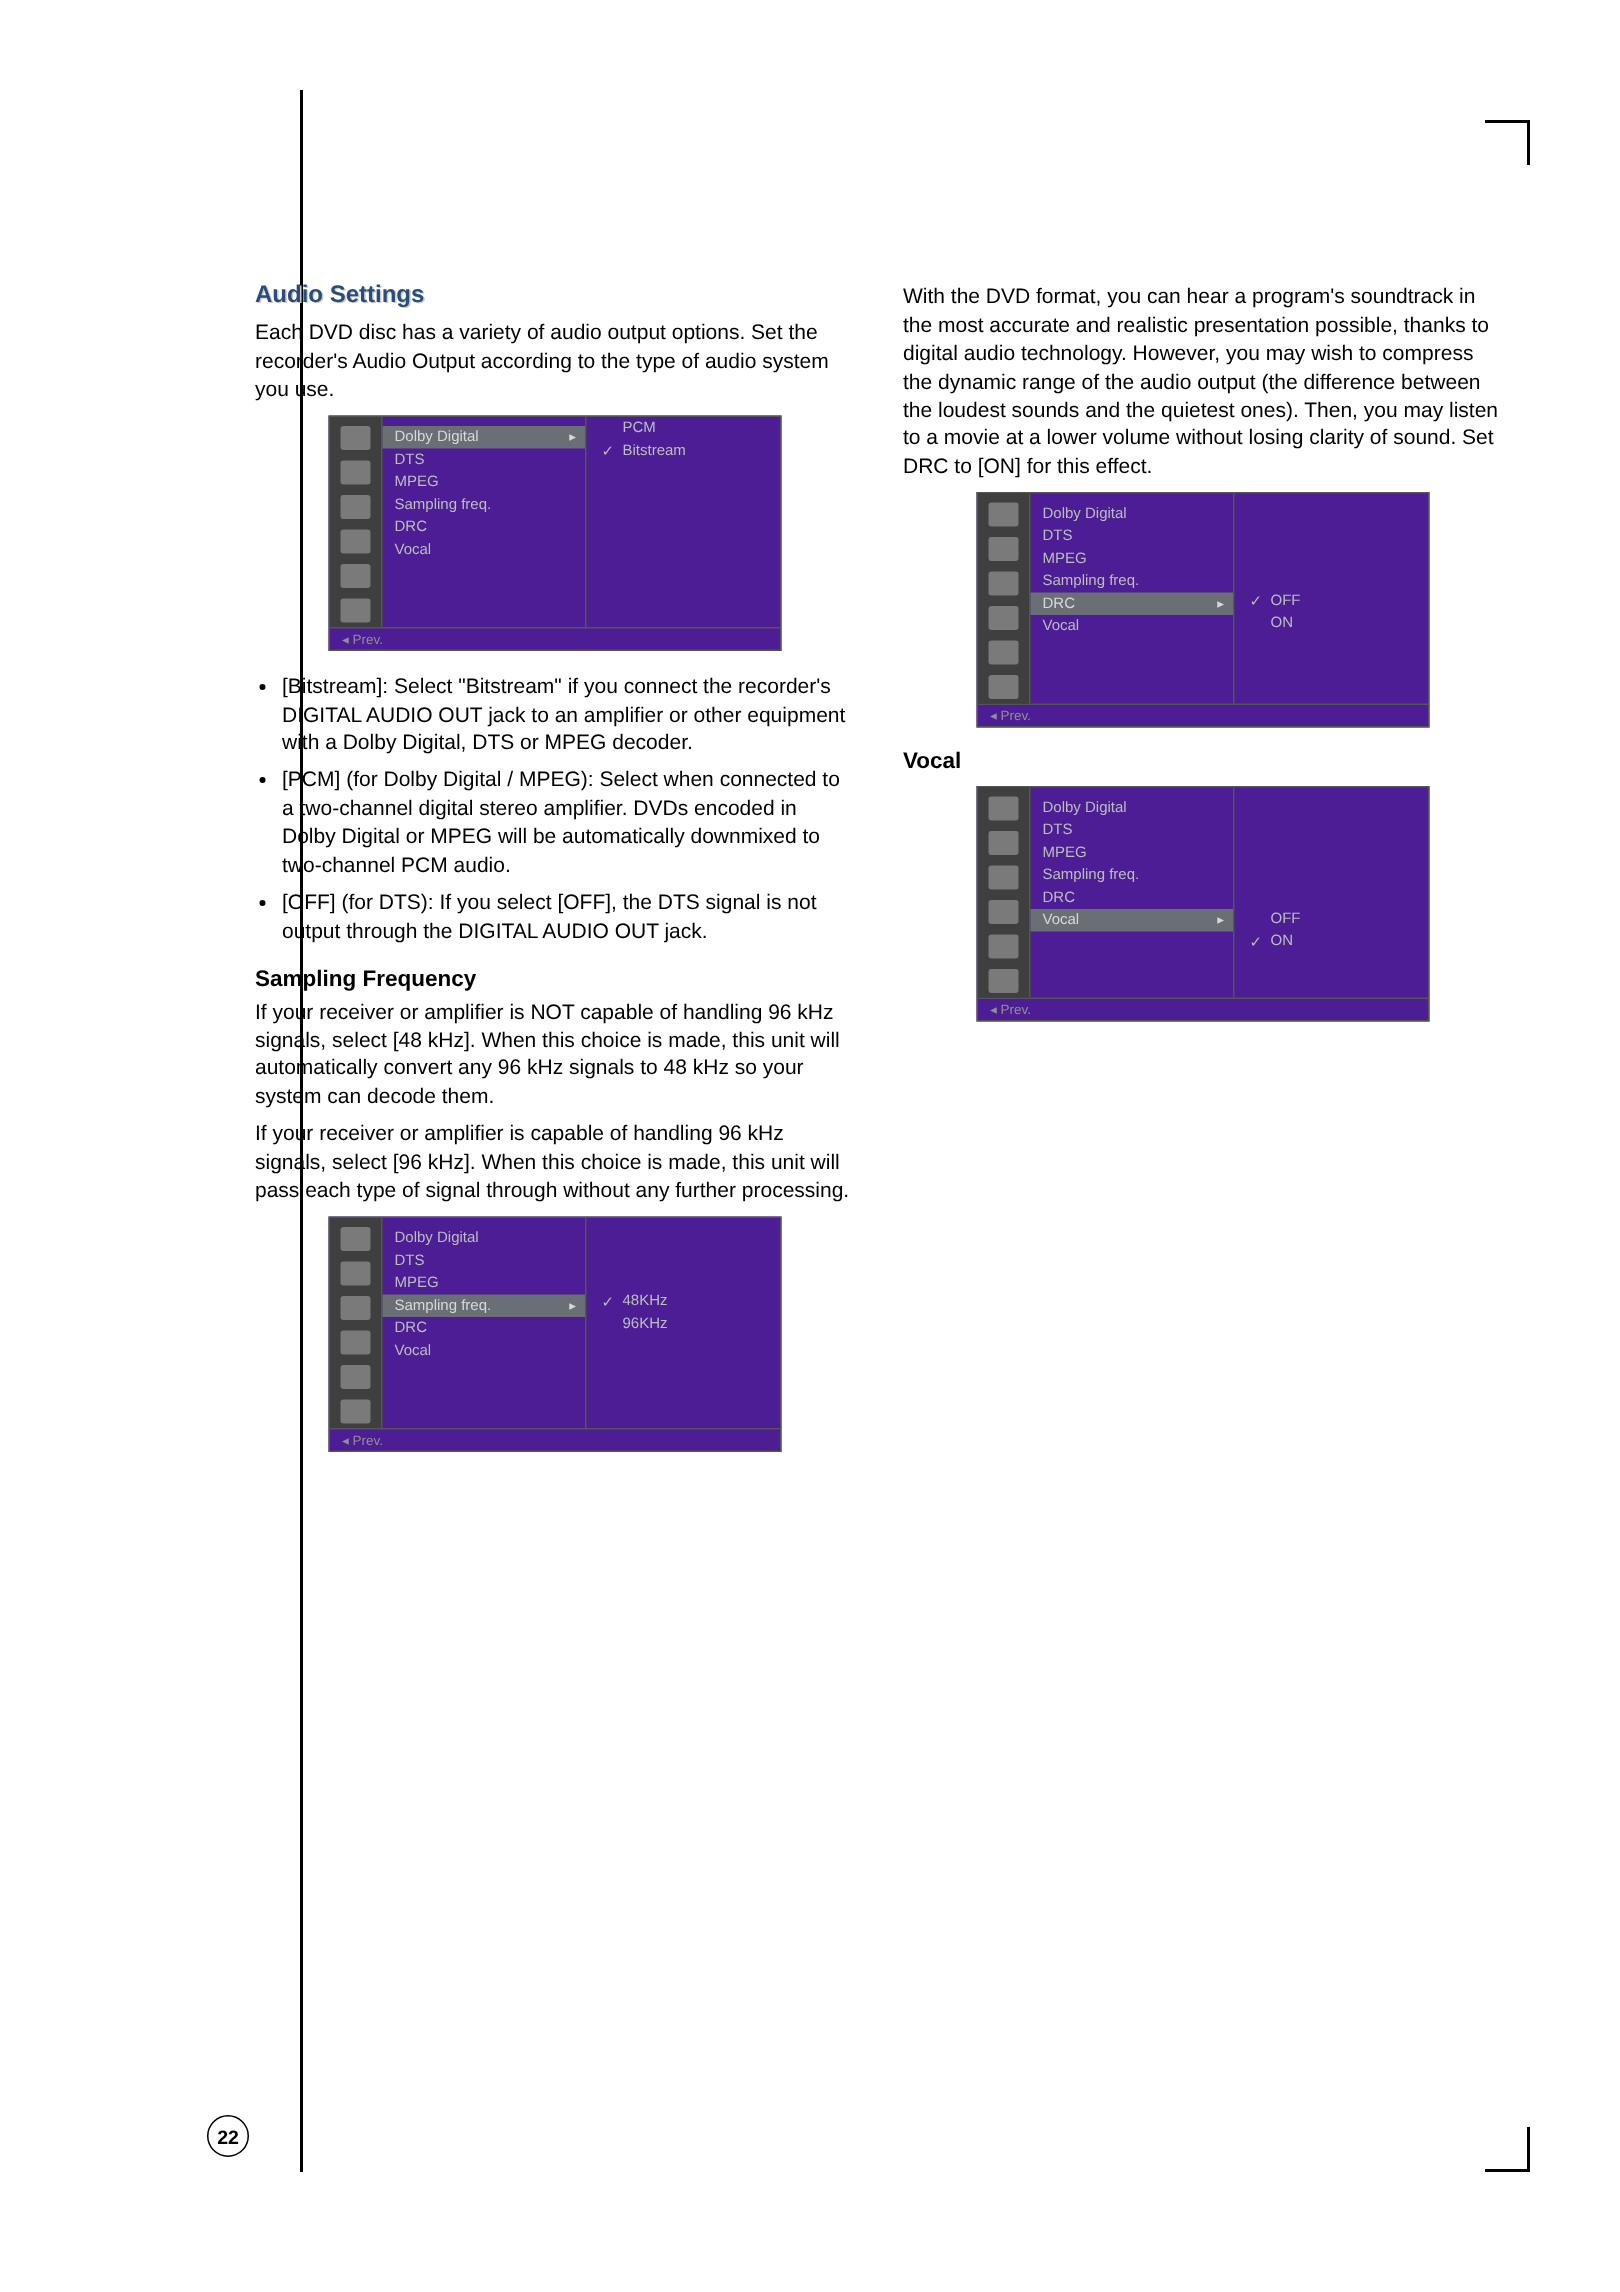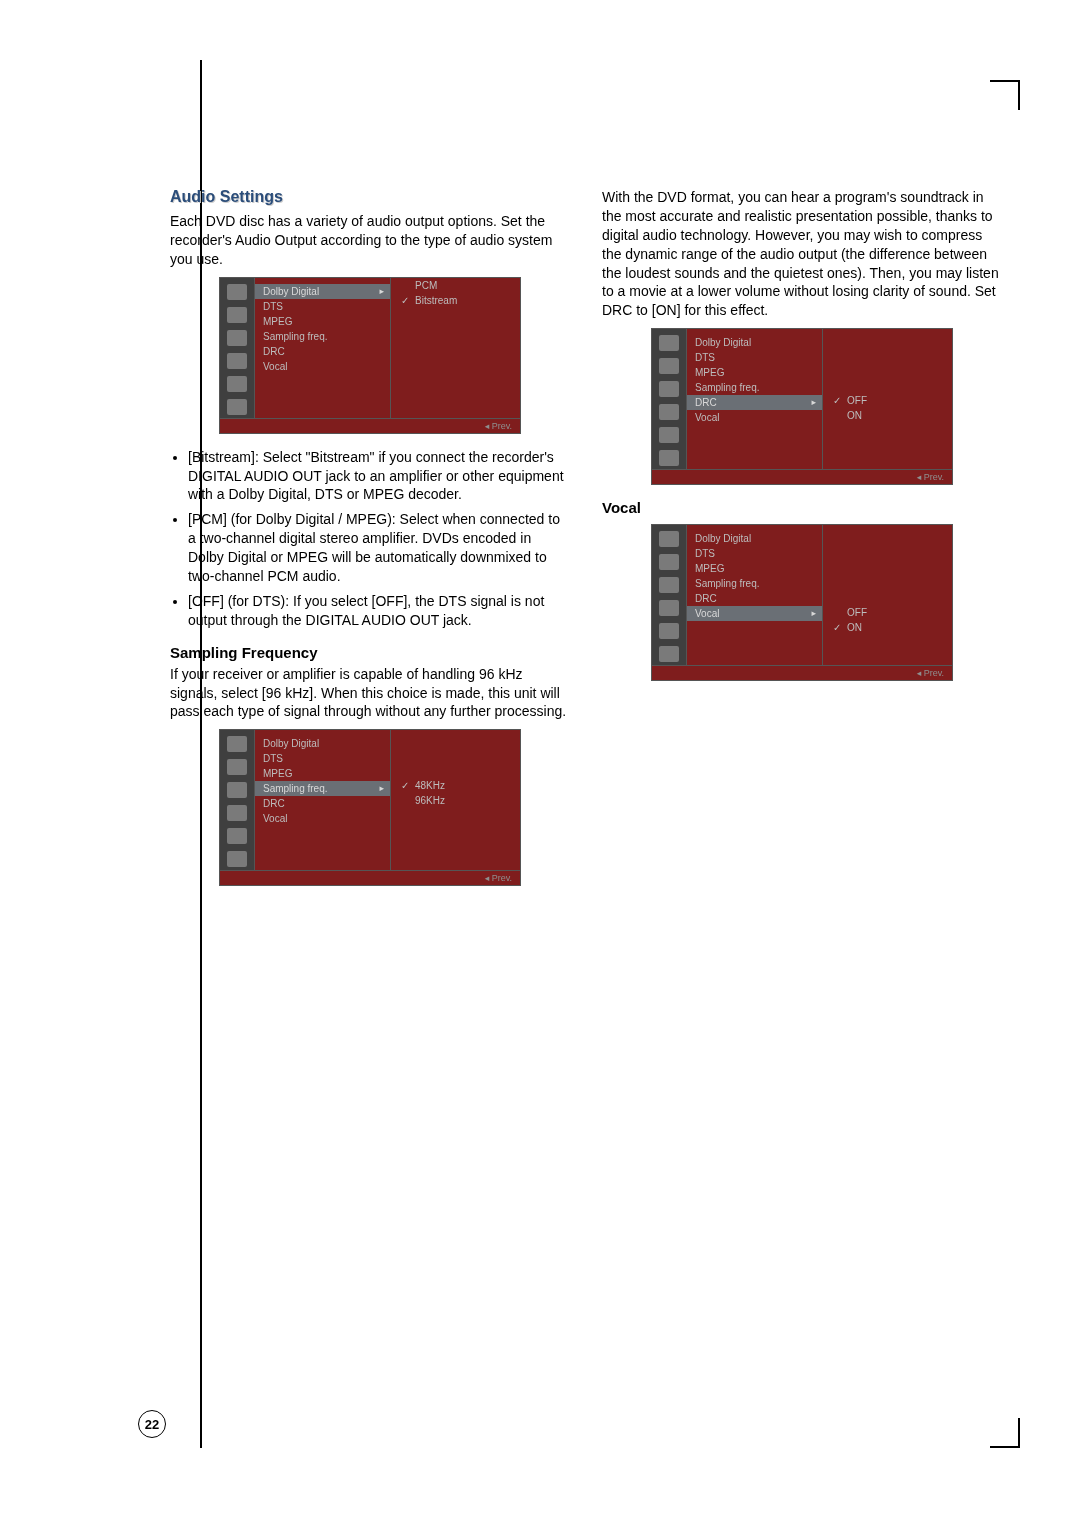--- a/index.html
+++ b/index.html
@@ -72,21 +72,21 @@
     padding-left: 18px;
   }
   ul.bullets li {
     margin-bottom: 6px;
     line-height: 1.35;
   }
   
   .menu {
     width: 300px;
     margin: 8px auto 14px auto;
-    background: #7f1d1d;
+    background: #4c1d95;
     color: #bdbdbd;
     font-size: 10px;
     border: 1px solid #555;
   }
   .menu-body {
     display: flex;
     height: 140px;
   }
   .menu-icons {
     width: 34px;
@@ -132,21 +132,20 @@
     padding: 2px 4px 2px 18px;
     position: relative;
   }
   .mopt.chk::before {
     content: "✓";
     position: absolute;
     left: 4px;
   }
   .menu-foot {
     border-top: 1px solid #555;
-    text-align: right;
     font-size: 9px;
     padding: 2px 8px;
     color: #8f8f8f;
   }
   .page-num {
     position: absolute;
     left: 138px;
     bottom: 90px;
     width: 26px;
     height: 26px;
@@ -201,20 +200,21 @@
         <div class="menu-foot">◂ Prev.</div>
       </div>
 
       <ul class="bullets">
         <li>[Bitstream]: Select "Bitstream" if you connect the recorder's DIGITAL AUDIO OUT jack to an amplifier or other equipment with a Dolby Digital, DTS or MPEG decoder.</li>
         <li>[PCM] (for Dolby Digital / MPEG): Select when connected to a two-channel digital stereo amplifier. DVDs encoded in Dolby Digital or MPEG will be automatically downmixed to two-channel PCM audio.</li>
         <li>[OFF] (for DTS): If you select [OFF], the DTS signal is not output through the DIGITAL AUDIO OUT jack.</li>
       </ul>
 
       <div class="subhead">Sampling Frequency</div>
+      <p>If your receiver or amplifier is NOT capable of handling 96 kHz signals, select [48 kHz]. When this choice is made, this unit will automatically convert any 96 kHz signals to 48 kHz so your system can decode them.</p>
       <p>If your receiver or amplifier is capable of handling 96 kHz signals, select [96 kHz]. When this choice is made, this unit will pass each type of signal through without any further processing.</p>
 
       <div class="menu">
         <div class="menu-body">
           <div class="menu-icons">
             <div class="micon"></div>
             <div class="micon"></div>
             <div class="micon"></div>
             <div class="micon"></div>
             <div class="micon"></div>

